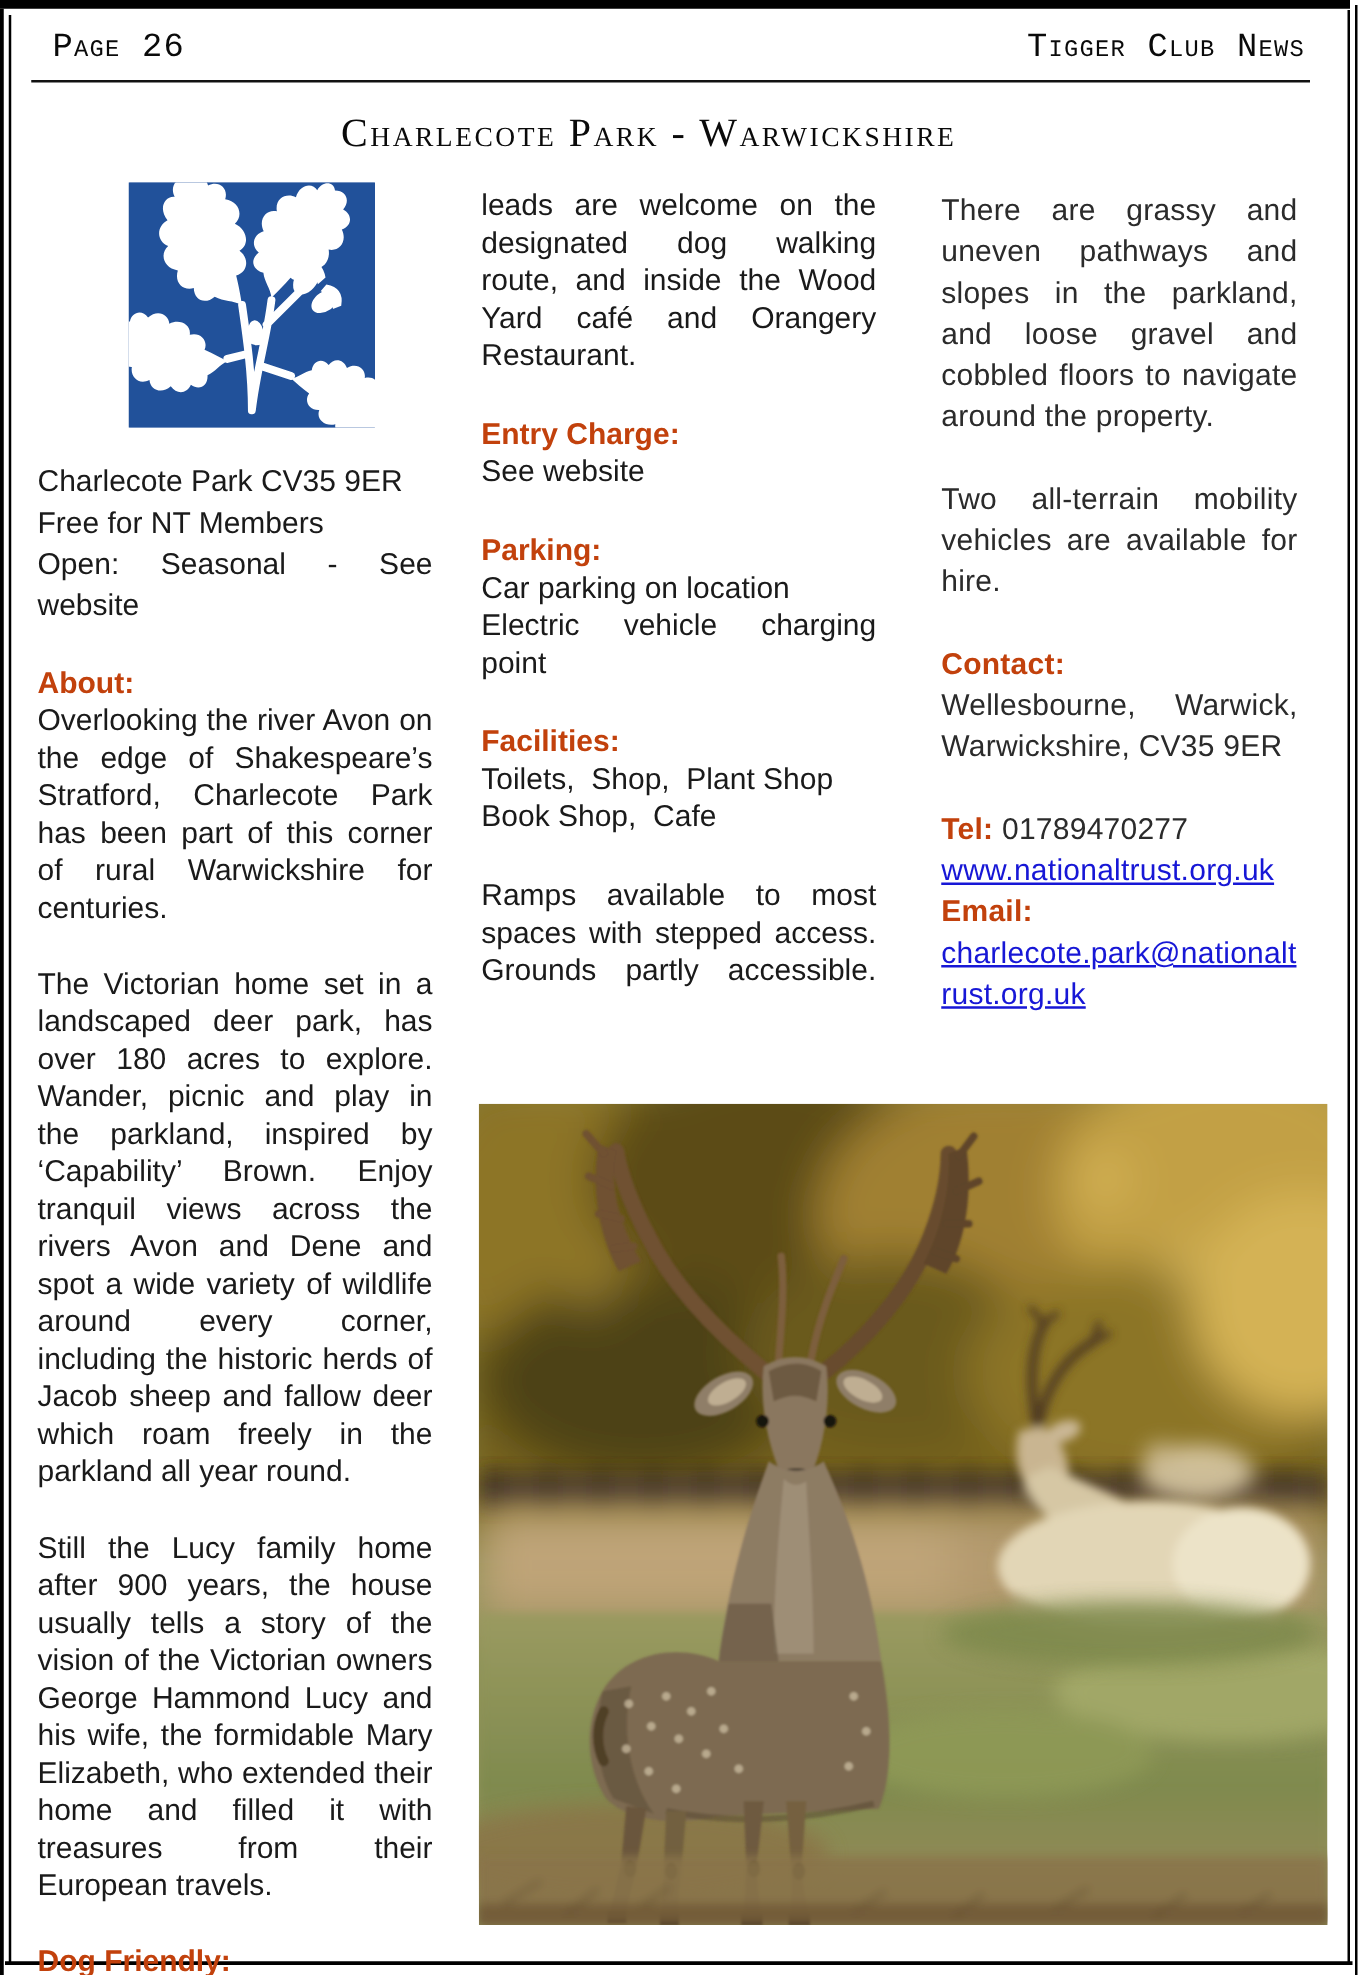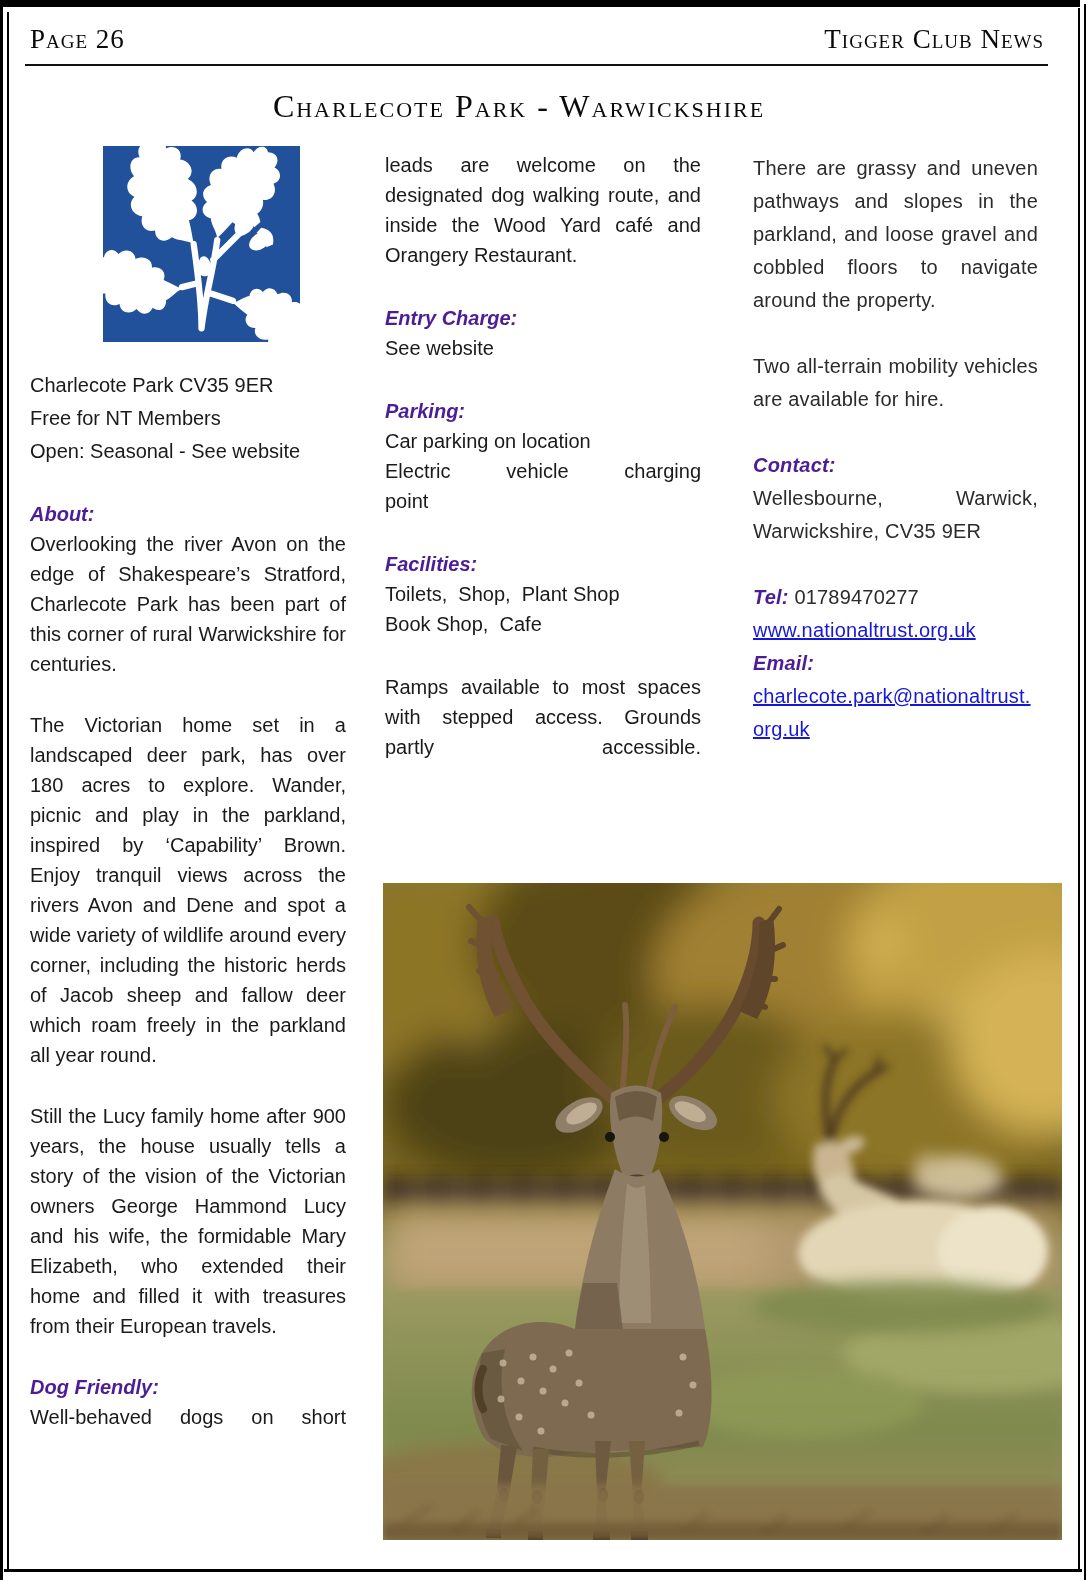--- a/index.html
+++ b/index.html
@@ -10,41 +10,41 @@
   
   .frame{position:absolute;background:#000;}
   .f-top{left:0;top:0;width:1080px;height:7px;}
   .f-left-outer{left:0;top:7px;width:3px;height:1573px;}
   .f-left-inner{left:7px;top:12px;width:2px;height:1559px;}
   .f-right-outer{left:1084px;top:4px;width:2px;height:1576px;}
   .f-right-inner{left:1078px;top:8px;width:2px;height:1563px;}
   .f-bottom{left:4px;top:1569px;width:1078px;height:3px;}
   
   .hdr{
-    position:absolute;top:24px;font-family:Liberation Serif, serif;
-    font-variant:small-caps;font-size:27px;letter-spacing:1px;color:#0a0a0a;
+    position:absolute;top:24px;font-family:Liberation Mono, monospace;
+    font-variant:small-caps;font-size:27px;letter-spacing:1px;color:#0a0a0a;margin-left:12px;
   }
   .hdr-left{left:30px;}
   .hdr-right{right:46px;}
   .hdr-rule{position:absolute;left:25px;top:64px;width:1023px;height:2px;background:#111;}
   .article-title{
     position:absolute;left:0;top:88px;width:1038px;text-align:center;margin:0;
     font-family:"Liberation Serif",serif;font-variant:small-caps;font-weight:500;
     font-size:32px;letter-spacing:2px;color:#0a0a0a;
   }
   
-  .col{position:absolute;font-size:20px;line-height:30px;text-align:justify;}
+  .col{position:absolute;font-size:24px;line-height:30px;text-align:justify;}
   .col1{left:30px;top:146px;width:316px;}
   .col2{left:385px;top:150px;width:316px;}
   .col3{left:721px;top:152px;width:317px;line-height:33px;color:#2b2b2b;letter-spacing:0.2px;}
   .col p{margin:0 0 31px 0;}
   .col2 p{margin-bottom:33px;}
   .col3 p{margin-bottom:33px;margin-left:32px;}
   .block{display:block;}
-  b{font-weight:700;color:#4c1d95;font-style:italic;}
+  b{font-weight:700;color:#c2410c;}
   .stretch{text-align-last:justify;}
   .pre{white-space:pre-wrap;}
   .info-lines{line-height:33px;}
   
   .logo-box{width:197px;height:196px;margin:0 0 27px 73px;background:#21519a;}
   .logo-box svg{display:block;width:100%;height:100%;}
   
   a.link{color:#1717d6;text-decoration:underline;cursor:pointer;}
   a.email{word-break:break-all;}
   

